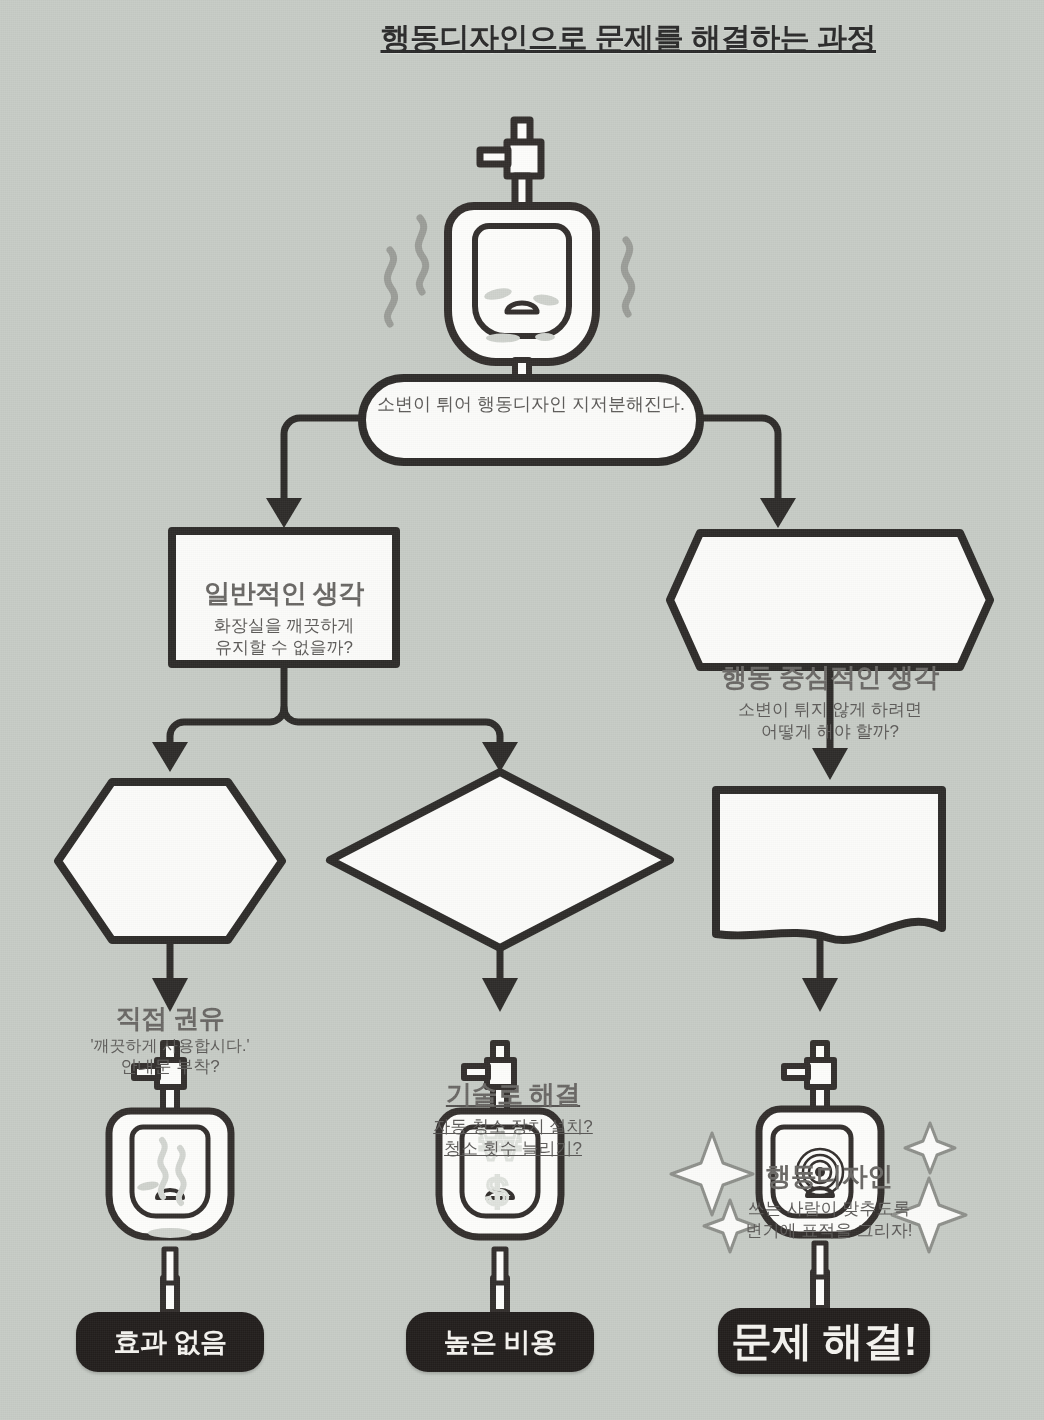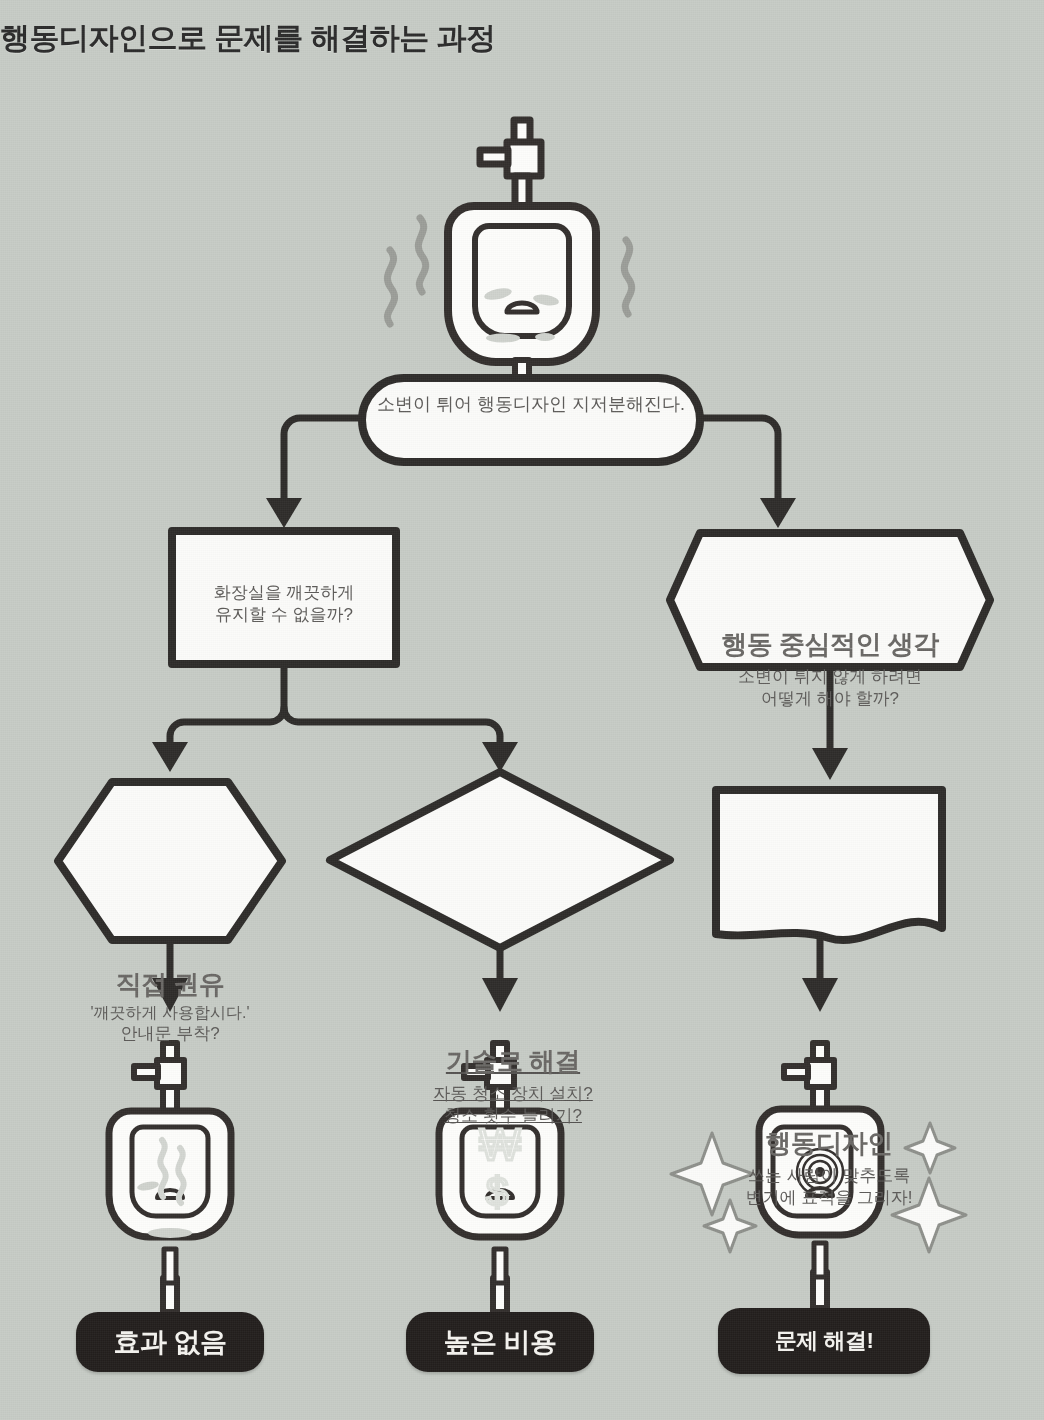--- a/index.html
+++ b/index.html
@@ -18,24 +18,25 @@
       repeating-linear-gradient(0deg, rgba(255,255,255,.035) 0 1px, rgba(0,0,0,.02) 1px 2px),
       repeating-linear-gradient(90deg, rgba(255,255,255,.03) 0 1px, rgba(0,0,0,.015) 1px 2px);
     opacity:.6;
   }
   #stage{position:absolute;inset:0;}
 
   .abs{position:absolute;}
 
   
   #title{
-    top:18px;left:0;width:876px;text-align:left;
+    top:18px;left:0;width:876px;text-align:right;
     font-size:30px;font-weight:bold;color:#2b2b2b;
     letter-spacing:-.5px;
     text-shadow:0 1px 0 rgba(255,255,255,.25);
+    text-decoration:underline;
   }
 
   
   .node-txt{
     position:relative;z-index:6;
     text-align:center;color:#555351;
     line-height:1.28;
     pointer-events:none;
   }
   .node-head{
@@ -205,20 +206,21 @@
       <text x="500" y="1160" text-anchor="middle" font-family="'Liberation Sans', sans-serif" font-size="44" fill="none" stroke="#dfe2dd" stroke-width="3">₩</text>
       <text x="497" y="1206" text-anchor="middle" font-family="'Liberation Sans', sans-serif" font-size="40" fill="none" stroke="#dfe2dd" stroke-width="3">$</text>
     </g>
   </svg>
 
   <div class="abs node-txt" style="left:362px;top:390px;width:338px;">
     <span class="node-sub" style="font-size:18px;margin-top:3px;">소변이 튀어 행동디자인 지저분해진다.</span>
   </div>
 
   <div class="abs node-txt" style="left:172px;top:551px;width:224px;">
+    <span class="node-head" style="font-size:26px;">일반적인 생각</span>
     <span class="node-sub" style="font-size:17px;margin-top:5px;">화장실을 깨끗하게</span>
     <span class="node-sub" style="font-size:17px;">유지할 수 없을까?</span>
   </div>
 
   <div class="abs node-txt" style="left:670px;top:553px;width:320px;">
     <span class="node-head" style="font-size:26px;">행동 중심적인 생각</span>
     <span class="node-sub" style="font-size:17px;margin-top:5px;">소변이 튀지 않게 하려면</span>
     <span class="node-sub" style="font-size:17px;">어떻게 해야 할까?</span>
   </div>
 
@@ -241,19 +243,19 @@
   </div>
 
   <div class="abs pill" style="left:76px;top:1312px;width:188px;height:60px;font-size:27px;">
     <span>효과 없음</span>
   </div>
 
   <div class="abs pill" style="left:406px;top:1312px;width:188px;height:60px;font-size:27px;">
     <span>높은 비용</span>
   </div>
 
-  <div class="abs pill" style="left:718px;top:1308px;width:212px;height:66px;font-size:22px;">
+  <div class="abs pill" style="left:718px;top:1308px;width:212px;height:66px;font-size:41px;">
     <span>문제 해결!</span>
   </div>
 
 </div>
 
 <div id="grain"></div>
 
 </body></html>

